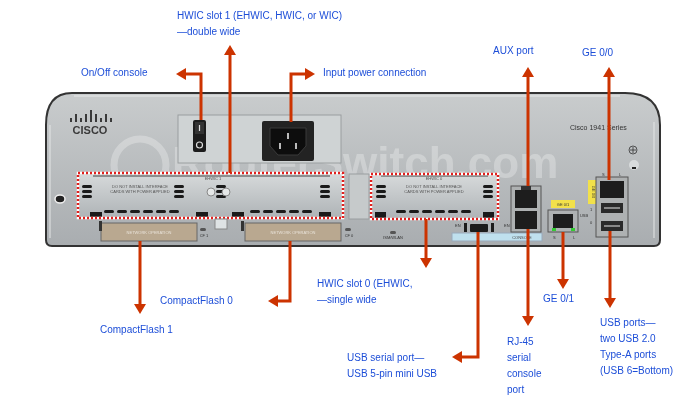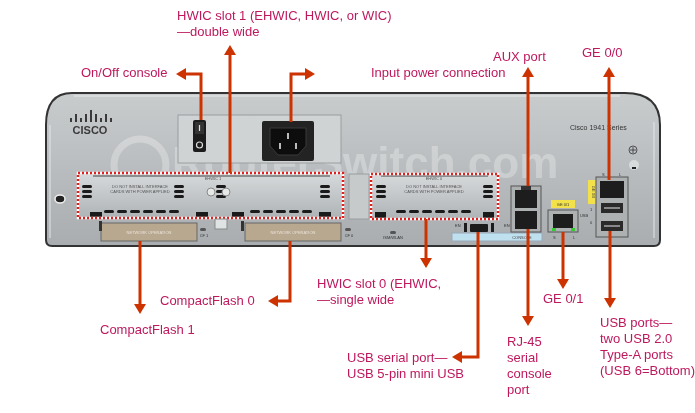--- a/index.html
+++ b/index.html
@@ -1,18 +1,18 @@
 <!DOCTYPE html>
 <html><head>
 <meta charset="utf-8">
 <style>
   html, body { margin: 0; padding: 0; background: #ffffff; }
   body { width: 695px; height: 413px; position: relative; overflow: hidden;
          font-family: "Liberation Sans", sans-serif; color: #555555; }
-  .lbl { position: absolute; font-size: 13px; line-height: 16px; color: #be185d; white-space: nowrap; }
+  .lbl { position: absolute; font-size: 10px; line-height: 16px; color: #1d4ed8; white-space: nowrap; }
   .lbl div { white-space: nowrap; }
   svg.diag { position: absolute; left: 0; top: 0; }
   .chassis-text { font-family: "Liberation Sans", sans-serif; }
 </style>
 </head>
 <body>
 
 <svg class="diag" width="695" height="413" viewBox="0 0 695 413">
   <defs>
     <linearGradient id="chg" x1="0" y1="0" x2="0" y2="1">
@@ -265,24 +265,24 @@
   </g>
 </svg>
 
 <div class="lbl" style="left:177px; top:8px;">
   <div>HWIC slot 1 (EHWIC, HWIC, or WIC)</div>
   <div>—double wide</div>
 </div>
 <div class="lbl" style="left:81px; top:65px;">
   <div>On/Off console</div>
 </div>
-<div class="lbl" style="left:323px; top:65px;margin-left:48px;">
+<div class="lbl" style="left:323px; top:65px;">
   <div>Input power connection</div>
 </div>
-<div class="lbl" style="left:493px; top:49px;">
+<div class="lbl" style="left:493px; top:43px;">
   <div>AUX port</div>
 </div>
 <div class="lbl" style="left:582px; top:45px;">
   <div>GE 0/0</div>
 </div>
 <div class="lbl" style="left:160px; top:293px;">
   <div>CompactFlash 0</div>
 </div>
 <div class="lbl" style="left:100px; top:322px;">
   <div>CompactFlash 1</div>

